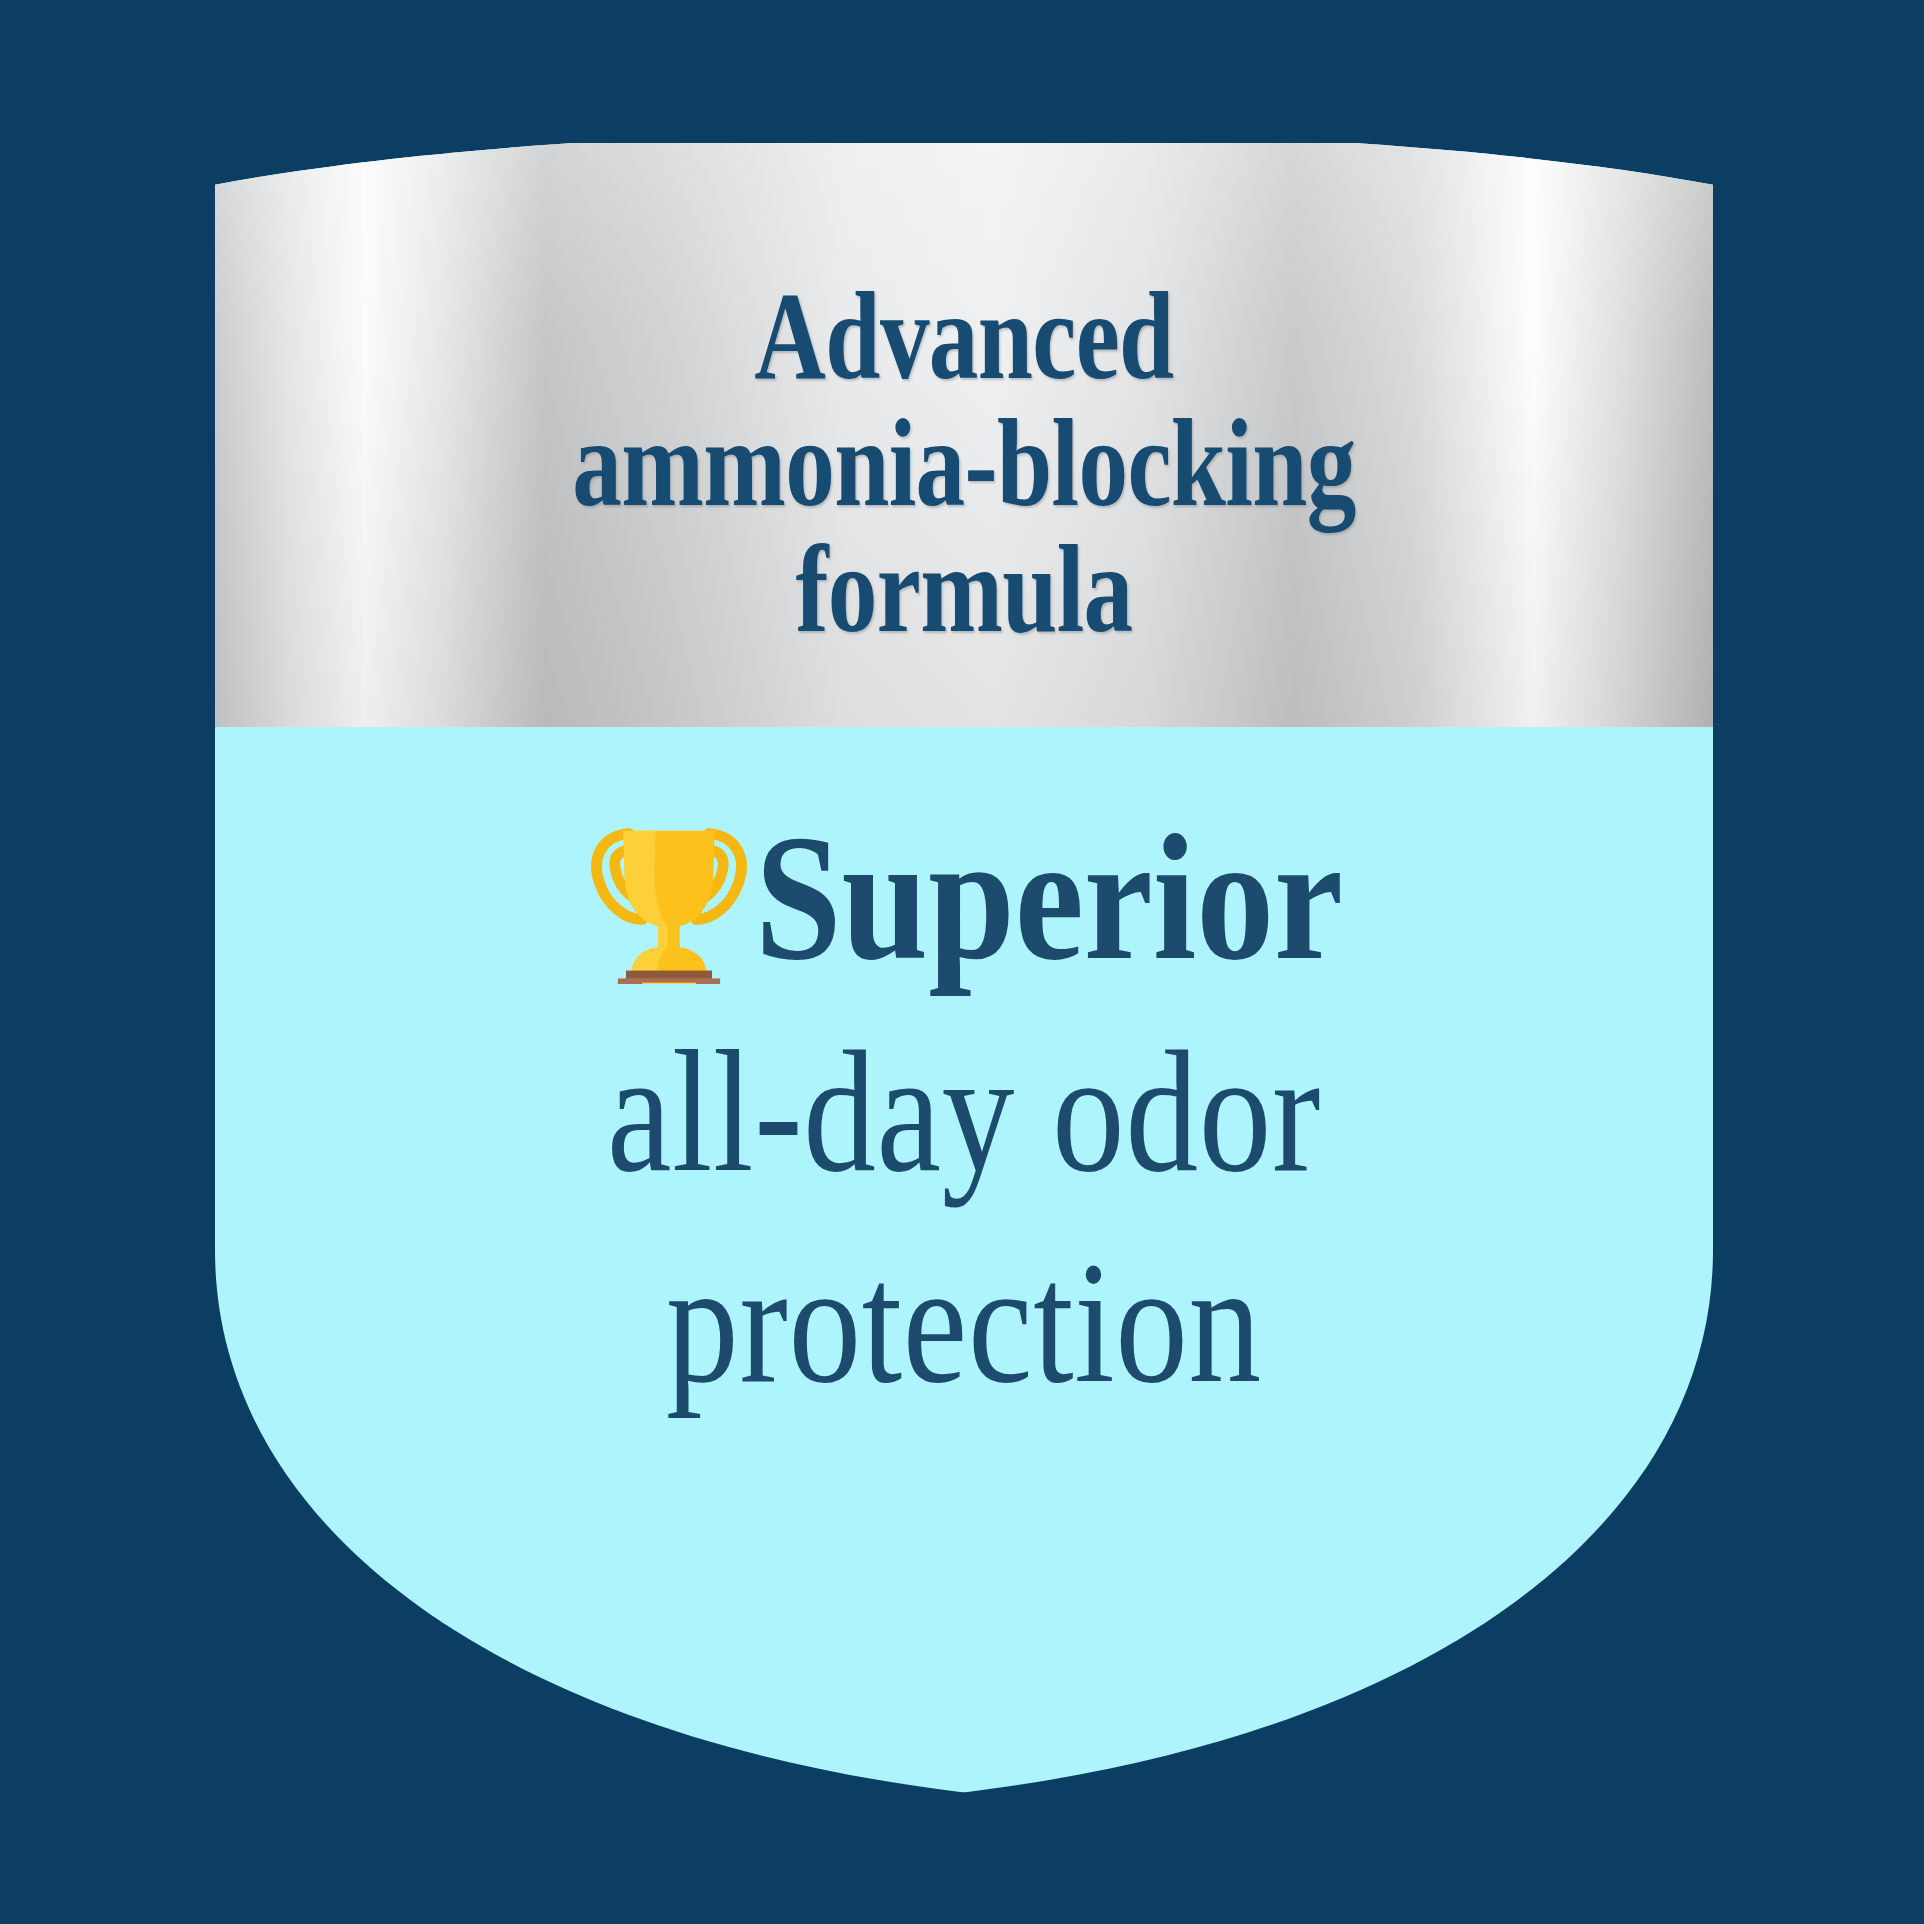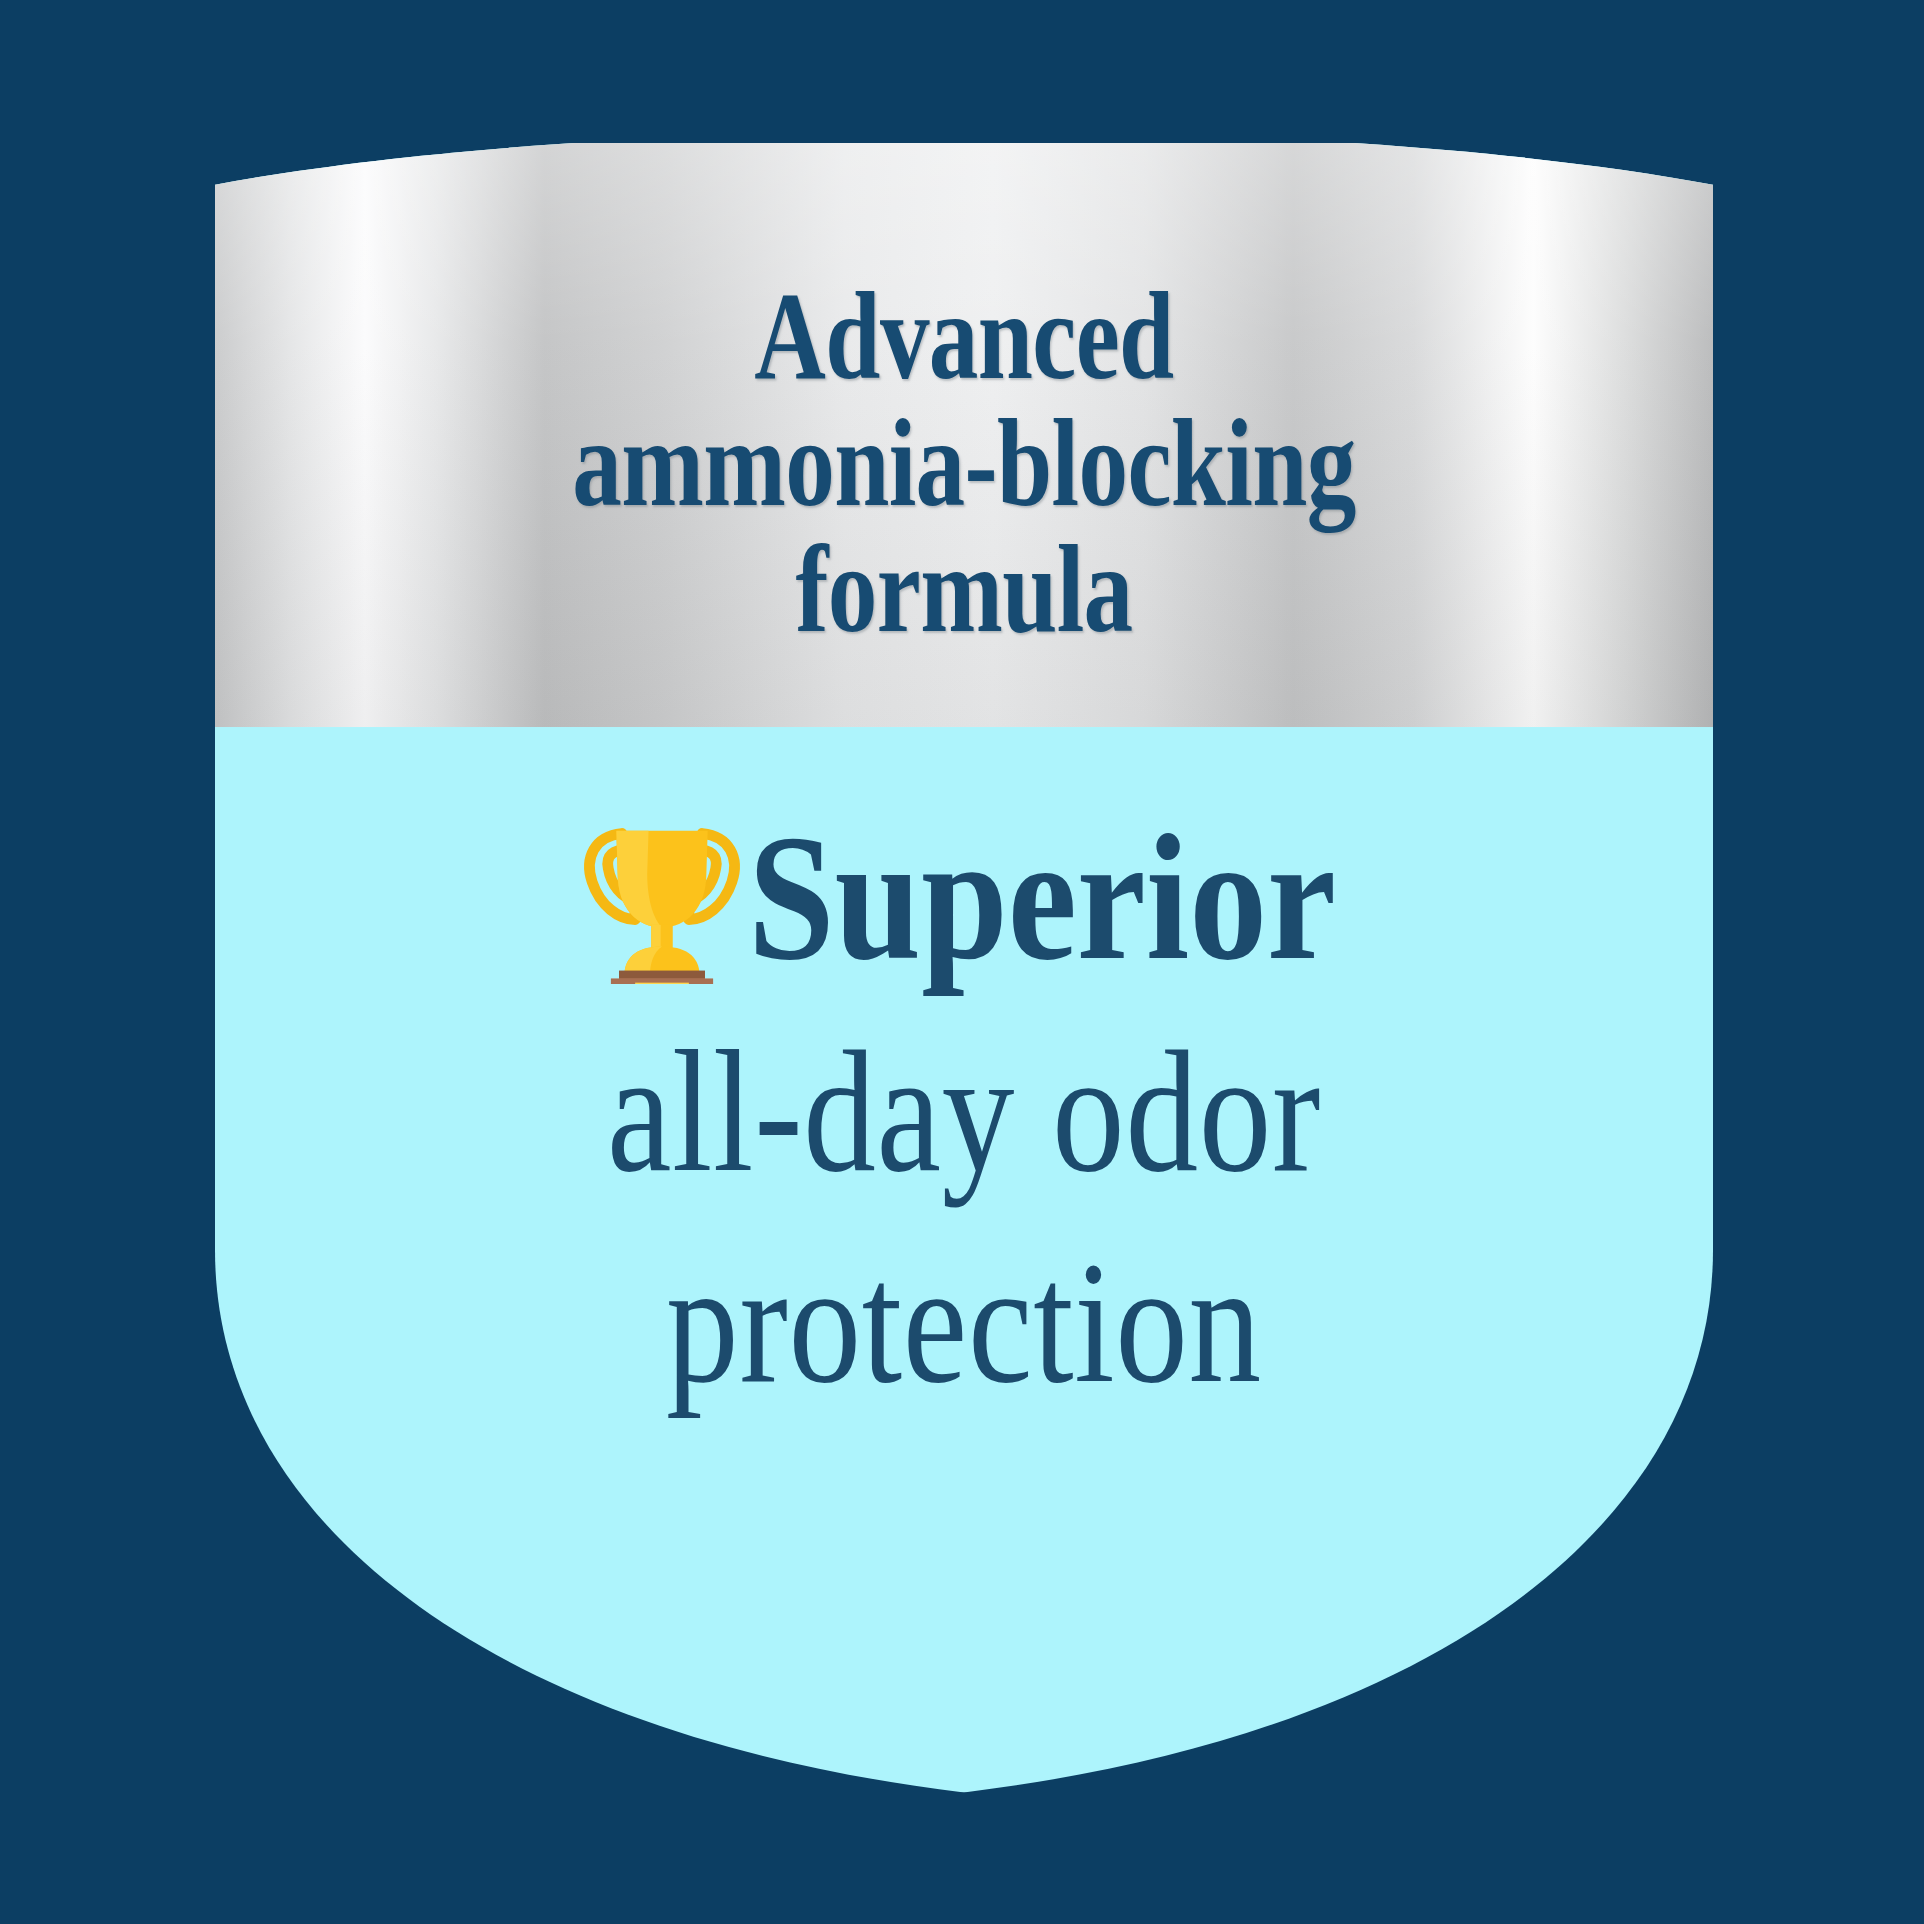--- a/index.html
+++ b/index.html
@@ -64,21 +64,21 @@
     transform: scaleX(0.80);
     transform-origin: center center;
     text-shadow: 1.6px 2.4px 2.4px rgba(120,128,136,0.42);
     padding-top: 58px;
     box-sizing: border-box;
   }
   .headline .hl-line { display: block; white-space: nowrap; }
 
   .superior-row {
     position: absolute;
-    left: 4px;
+    left: 11px;
     top: 80px;
     width: 100%;
     display: flex;
     align-items: center;
     justify-content: center;
   }
   .trophy {
     display: block;
     width: 172px;
     height: 172px;

